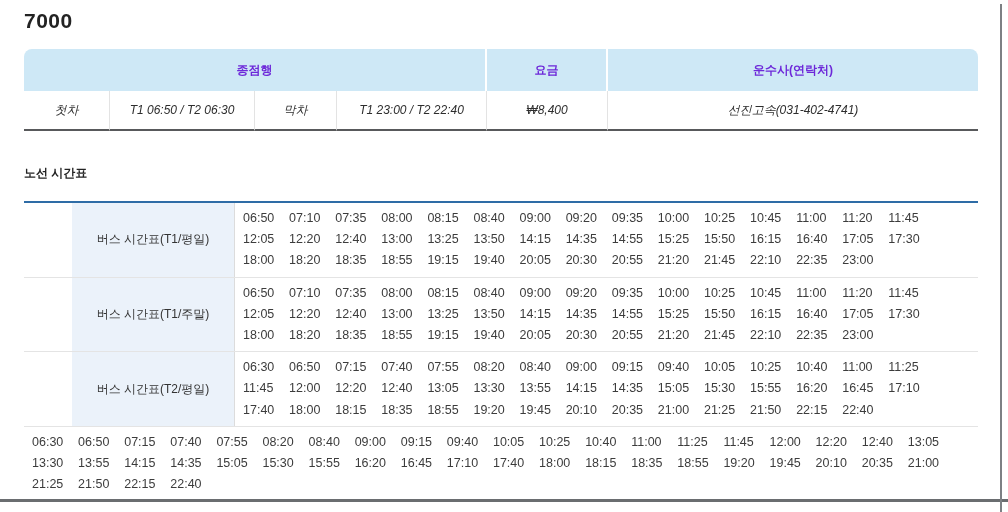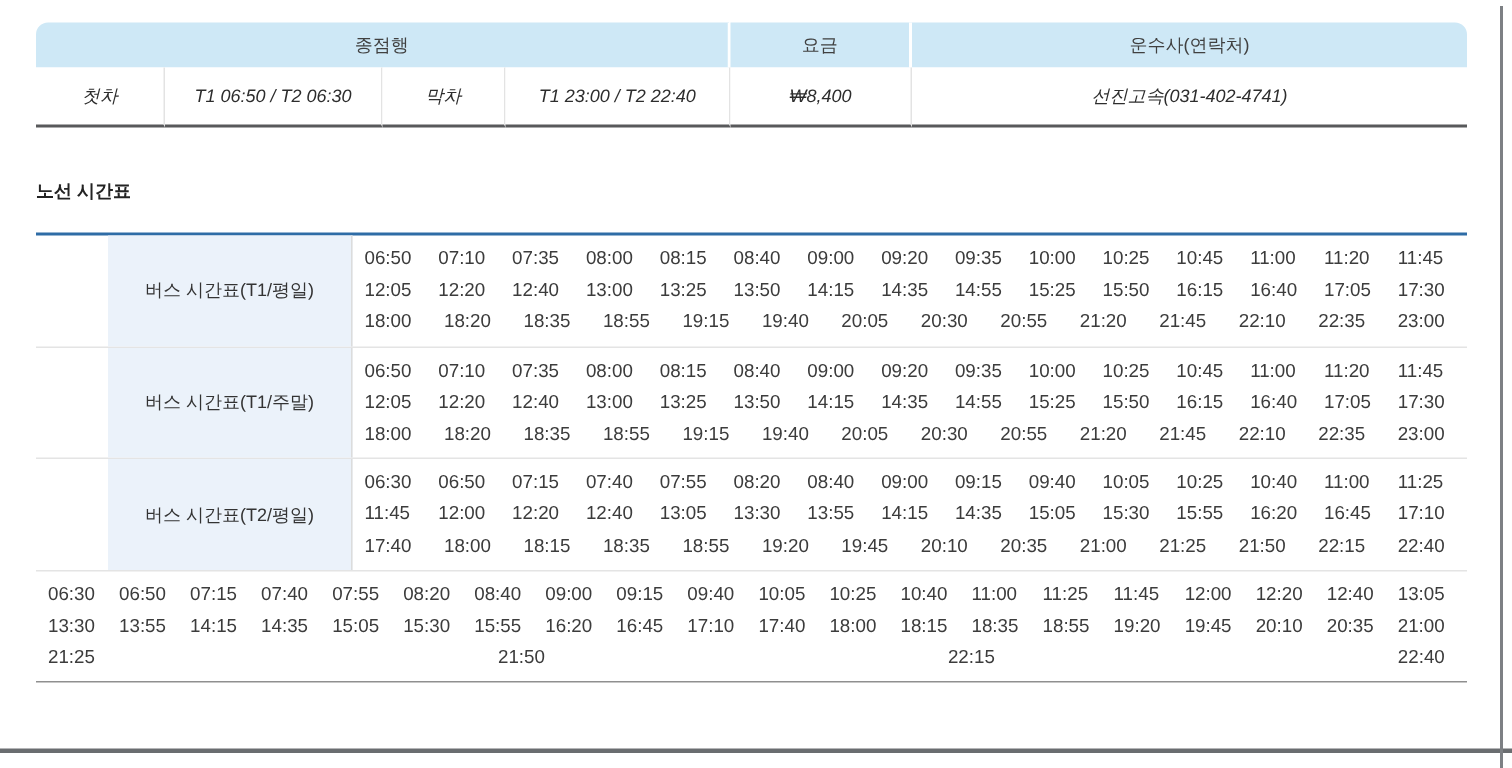--- a/index.html
+++ b/index.html
@@ -23,24 +23,24 @@
   
   table.summary {
     margin-top: 15px;
     width: 954px;
     border-collapse: separate;
     border-spacing: 0;
     table-layout: fixed;
   }
   table.summary th {
     background: var(--header_bg, #cee8f6);
-    height: 30px;
+    height: 42px;
     font-size: 12px;
-    font-weight: normal;
-    color: #404040;
+    font-weight: bold;
+    color: #6d28d9;
     text-align: center;
     vertical-align: middle;
     border-right: 2px solid #fff;
   }
   table.summary th:last-child { border-right: none; }
   table.summary th.first { border-top-left-radius: 8px; }
   table.summary th.last { border-top-right-radius: 8px; }
   table.summary td {
     background: #fff;
     height: 40px;
@@ -86,21 +86,20 @@
     font-size: 12px;
     color: #333;
     margin-left: 48px;
   }
   .tt-times {
     flex: 1;
     display: flex;
     flex-wrap: wrap;
     align-content: flex-start;
     padding: 5px 0 5px 8px;
-    justify-content: space-between;
   }
   .tt-time {
     width: 46.1px;
     line-height: 21.2px;
     font-size: 12.5px;
     color: #3c3c3c;
     white-space: nowrap;
   }
 
   
@@ -115,20 +114,21 @@
     left: 1000px; top: 4px;
     width: 2px; height: 508px;
     background: #7d8084;
   }
 </style>
 </head>
 <body>
 
 <div class="content">
 
+  <h1 class="page-title">7000</h1>
 
   <table class="summary">
     <colgroup>
       <col style="width:86px">
         <col style="width:145px">
         <col style="width:82px">
       <col style="width:150px">
         <col style="width:121px">
         <col style="width:370px">
     </colgroup>

